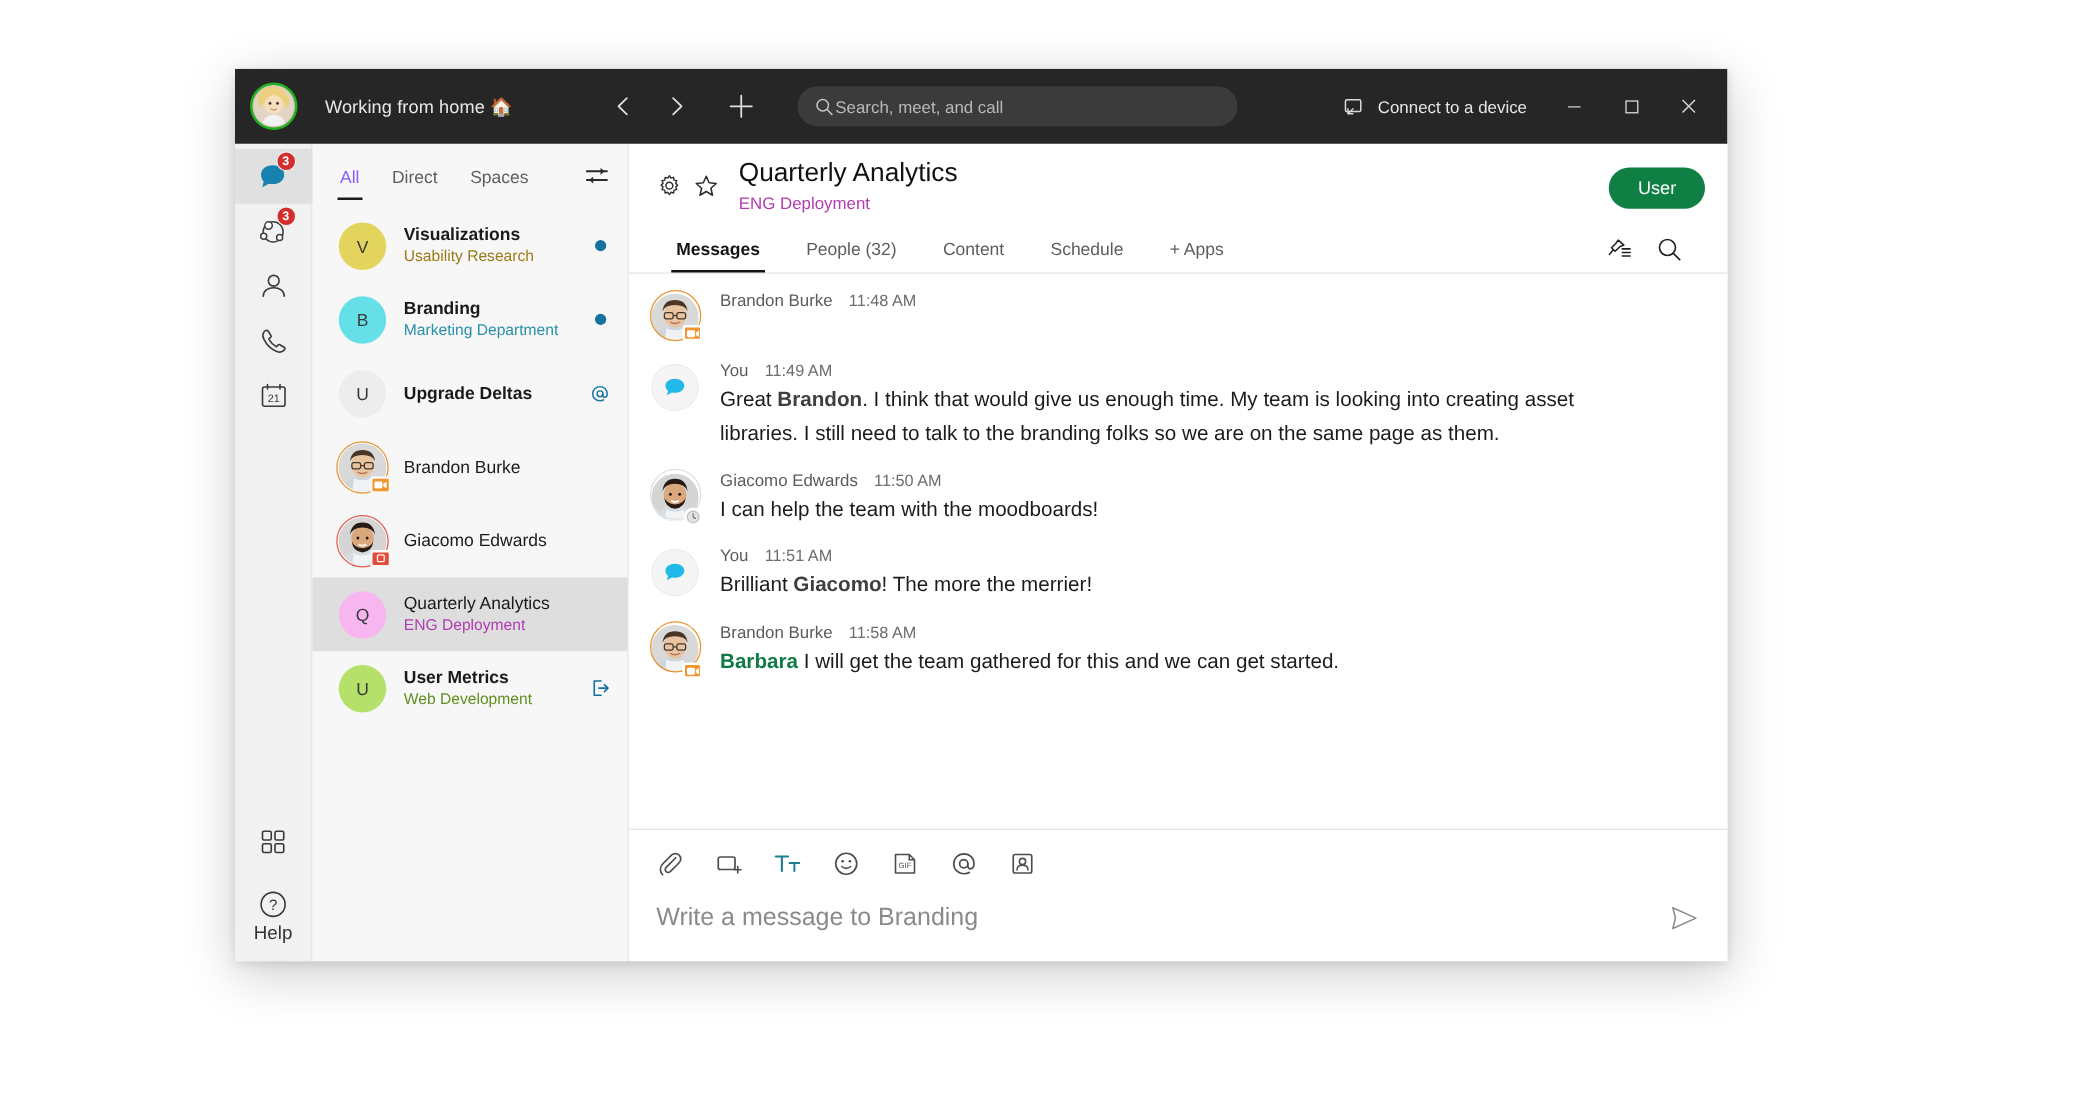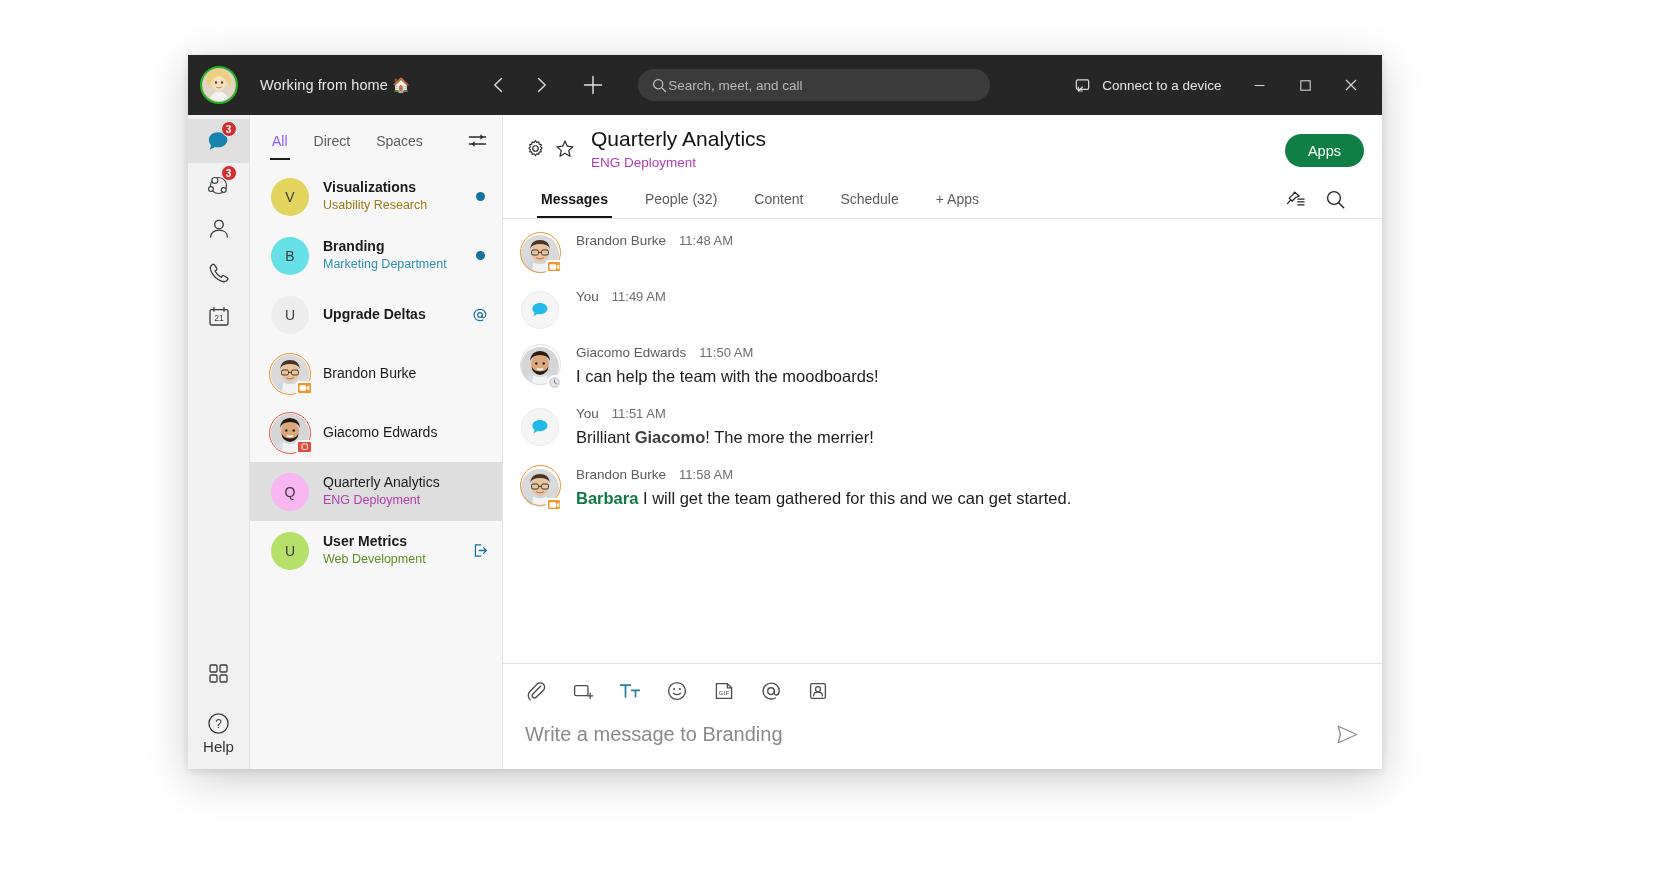--- a/index.html
+++ b/index.html
@@ -492,21 +492,21 @@
           </span>
           <span class="hdr-icon" style="margin-top:6px;">
             <svg width="20" height="20" viewBox="0 0 20 20">
               <path d="M10 2 L12.3 7.2 L18 7.8 L13.7 11.6 L15 17.2 L10 14.2 L5 17.2 L6.3 11.6 L2 7.8 L7.7 7.2 Z" stroke="#2d2d2d" stroke-width="1.25" fill="none" stroke-linejoin="round"></path>
             </svg>
           </span>
           <div id="sp-names">
             <div id="sp-title">Quarterly Analytics</div>
             <div id="sp-sub">ENG Deployment</div>
           </div>
-          <button id="meet-btn">Apps</button>
+          <button id="meet-btn">User</button>
         </div>
         <div id="sp-tabs">
           <div class="sp-tab active">Messages</div>
           <div class="sp-tab">People (32)</div>
           <div class="sp-tab">Content</div>
           <div class="sp-tab">Schedule</div>
           <div class="sp-tab">+ Apps</div>
           <div id="sp-tab-actions">
             <span>
               <svg width="21" height="21" viewBox="0 0 22 22">
@@ -563,20 +563,21 @@
               <svg width="20" height="20" viewBox="0 0 22 22">
                 <path d="M2.6 9.4 C2.6 5.8 6.3 3.2 10.9 3.2 C15.5 3.2 19.2 5.8 19.2 9.4 C19.2 13 15.5 15.6 10.9 15.6 C9.9 15.6 9 15.5 8.2 15.3 L4 17.8 L4.9 13.9 C3.4 12.7 2.6 11.1 2.6 9.4Z" fill="#22b8e8"></path>
               </svg>
             </div>
           </div>
             <div class="msg-body">
        <div class="msg-meta">
          <span class="msg-author">You</span>
          <span class="msg-time">11:49 AM</span>
        </div>
+       <div class="msg-text">Great <span class="mention-dark">Brandon</span>. I think that would give us enough time. My team is looking into creating asset libraries. I still need to talk to the branding folks so we are on the same page as them.</div>
      </div>
           </div>
           <div class="msg">
             <div class="msg-av">
             <div class="photo-inner">
                 <svg width="38" height="38" viewBox="0 0 38 38">
     <rect width="38" height="38" fill="#d5d5d5"></rect>
     <path d="M3 38 Q5 26 19 25 Q33 26 35 38 Z" fill="#d7dde3"></path>
     <ellipse cx="19" cy="17" rx="9" ry="10" fill="#dba87e"></ellipse>
     <path d="M9 14 Q10 4 19 4 Q28 4 29 14 Q27 8 19 8 Q11 8 9 14Z" fill="#261a12"></path>

